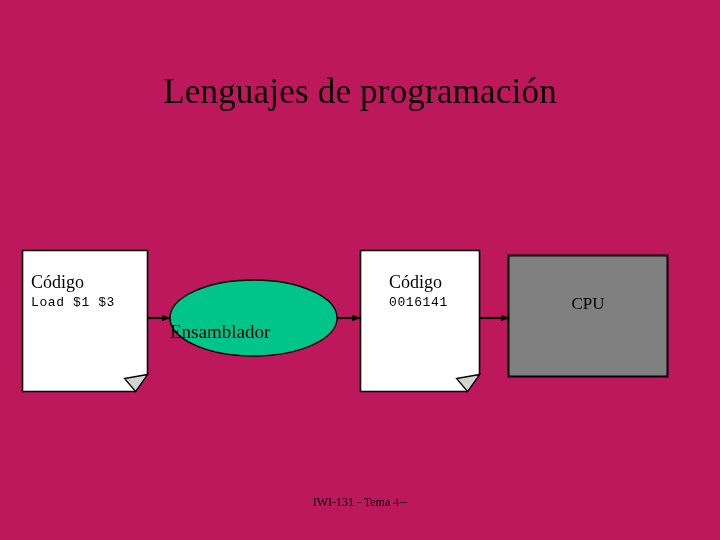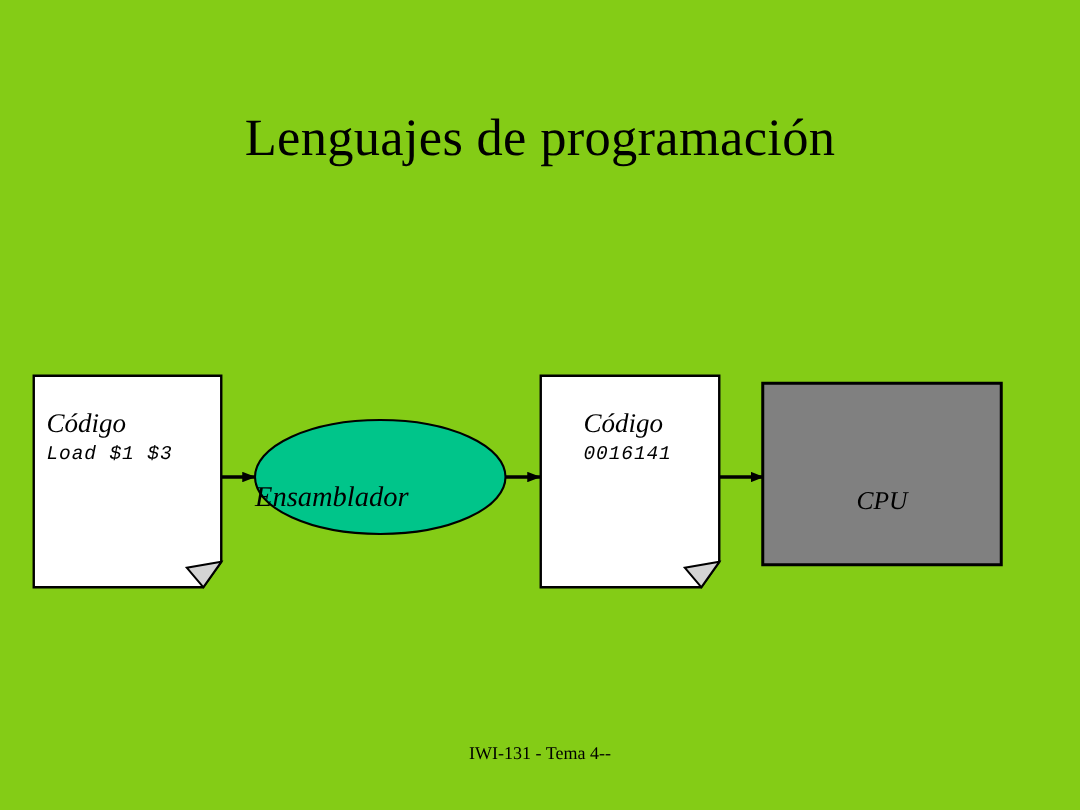--- a/index.html
+++ b/index.html
@@ -10,21 +10,21 @@
     width: 720px;
     height: 540px;
     background: #ffffff;
     font-family: "Liberation Serif", serif;
     overflow: hidden;
   }
   .slide {
     position: relative;
     width: 720px;
     height: 540px;
-    background: #84cc16;
+    background: #be185d;
   }
 
   
   .slide-title {
     position: absolute;
     left: 0;
     top: 72px;
     width: 720px;
     text-align: center;
     font-family: "Liberation Serif", serif;
@@ -35,21 +35,20 @@
     white-space: nowrap;
   }
 
   
   .diagram {
     position: absolute;
     left: 0;
     top: 0;
     width: 720px;
     height: 408px;
-    font-style: italic;
   }
   .diagram svg {
     position: absolute;
     left: 0;
     top: 0;
     display: block;
   }
 
   
   .shape-label {
@@ -89,21 +88,21 @@
     left: 170px;
     top: 321px;
     width: 167px;
     text-align: left;
     font-size: 19px;
   }
 
   
   #cpu-label {
     left: 508px;
-    top: 324px;
+    top: 294px;
     width: 160px;
     text-align: center;
     font-size: 17px;
   }
 
   
   .footer {
     position: absolute;
     left: 0;
     top: 495px;

